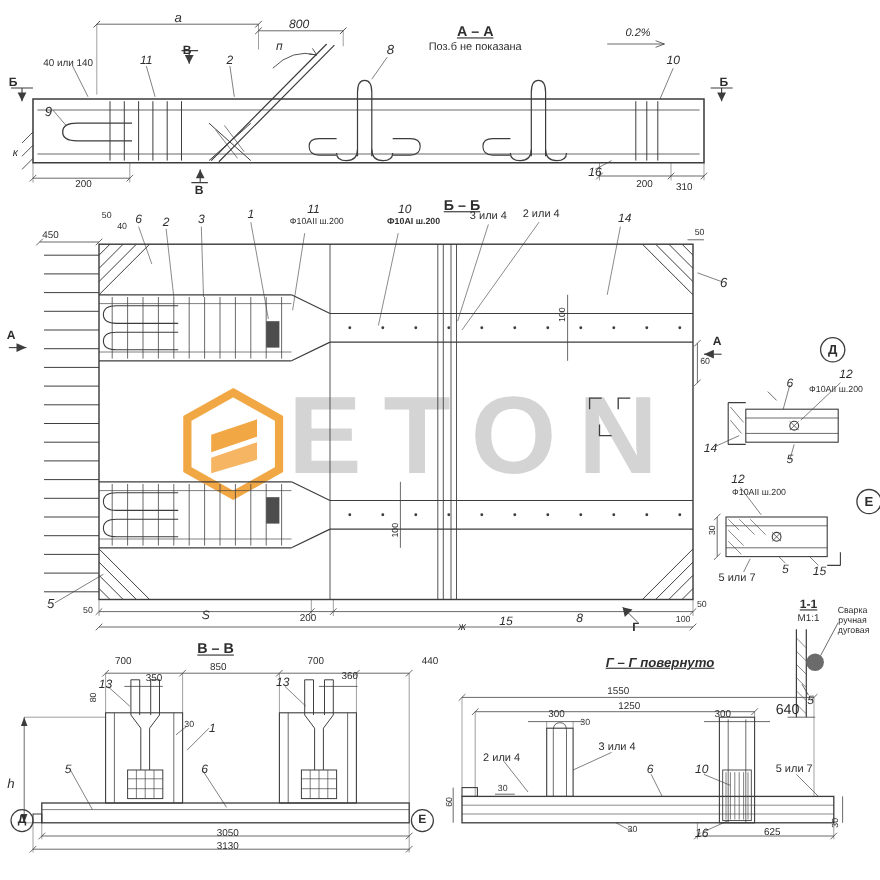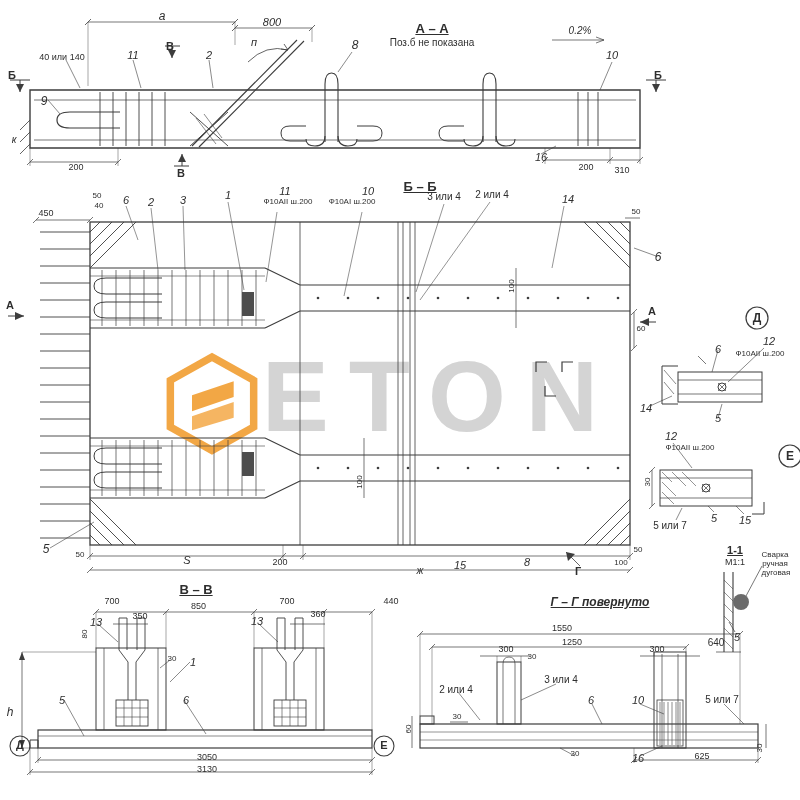--- a/index.html
+++ b/index.html
@@ -260,29 +260,29 @@
       <span class="lbl" style="left: 44px; top: 95px; font-size: 12px; font-style: italic; transform: translateX(-50%);">9</span>
       <span class="lbl" style="left: 14px; top: 135px; font-size: 10px; font-style: italic; transform: translateX(-50%);">к</span>
       <span class="lbl" style="left: 76px; top: 163px; font-size: 9px; transform: translateX(-50%);">200</span>
       <span class="lbl" style="left: 541px; top: 152px; font-size: 11px; font-style: italic; transform: translateX(-50%);">16</span>
       <span class="lbl" style="left: 586px; top: 163px; font-size: 9px; transform: translateX(-50%);">200</span>
       <span class="lbl" style="left: 622px; top: 166px; font-size: 9px; transform: translateX(-50%);">310</span>
       <span class="lbl" style="left: 181px; top: 168px; font-size: 11px; font-weight: bold; transform: translateX(-50%);">В</span>
       <span class="lbl u" style="left: 420px; top: 180px; font-size: 13px; font-weight: bold; transform: translateX(-50%);">Б – Б</span>
       <span class="lbl" style="left: 46px; top: 209px; font-size: 9px; transform: translateX(-50%);">450</span>
       <span class="lbl" style="left: 97px; top: 192px; font-size: 8px; transform: translateX(-50%);">50</span>
-      <span class="lbl" style="left: 99px; top: 202px; font-size: 8px; transform: translateX(-50%);">40</span>
+      <span class="lbl" style="left: 111px; top: 202px; font-size: 8px; transform: translateX(-50%);">40</span>
       <span class="lbl" style="left: 126px; top: 195px; font-size: 11px; font-style: italic; transform: translateX(-50%);">6</span>
       <span class="lbl" style="left: 151px; top: 197px; font-size: 11px; font-style: italic; transform: translateX(-50%);">2</span>
       <span class="lbl" style="left: 183px; top: 195px; font-size: 11px; font-style: italic; transform: translateX(-50%);">3</span>
       <span class="lbl" style="left: 228px; top: 190px; font-size: 11px; font-style: italic; transform: translateX(-50%);">1</span>
       <span class="lbl" style="left: 285px; top: 186px; font-size: 11px; font-style: italic; transform: translateX(-50%);">11</span>
       <span class="lbl" style="left: 288px; top: 198px; font-size: 8px; transform: translateX(-50%);">Ф10АII ш.200</span>
       <span class="lbl" style="left: 368px; top: 186px; font-size: 11px; font-style: italic; transform: translateX(-50%);">10</span>
-      <span class="lbl" style="left: 352px; top: 198px; font-size: 8px; transform: translateX(-50%);">Ф10АI ш.200</span>
+      <span class="lbl" style="left: 376px; top: 198px; font-size: 8px; transform: translateX(-50%); font-weight: bold;">Ф10АI ш.200</span>
       <span class="lbl" style="left: 444px; top: 192px; font-size: 10px; transform: translateX(-50%);">3 или 4</span>
       <span class="lbl" style="left: 492px; top: 190px; font-size: 10px; transform: translateX(-50%);">2 или 4</span>
       <span class="lbl" style="left: 568px; top: 194px; font-size: 11px; font-style: italic; transform: translateX(-50%);">14</span>
       <span class="lbl" style="left: 636px; top: 208px; font-size: 8px; transform: translateX(-50%);">50</span>
       <span class="lbl" style="left: 658px; top: 251px; font-size: 12px; font-style: italic; transform: translateX(-50%);">6</span>
       <span class="lbl" style="left: 10px; top: 300px; font-size: 11px; font-weight: bold; transform: translateX(-50%);">А</span>
       <span class="lbl" style="left: 652px; top: 306px; font-size: 11px; font-weight: bold; transform: translateX(-50%);">А</span>
       <span class="lbl" style="left: 512px; top: 282px; font-size: 8px; transform: translateX(-50%) rotate(-90deg);">100</span>
       <span class="lbl" style="left: 641px; top: 325px; font-size: 8px; transform: translateX(-50%);">60</span>
       <span class="lbl" style="left: 360px; top: 478px; font-size: 8px; transform: translateX(-50%) rotate(-90deg);">100</span>
@@ -333,21 +333,21 @@
       <span class="lbl" style="left: 20px; top: 740px; font-size: 11px; font-weight: bold; transform: translateX(-50%);">Д</span>
       <span class="lbl" style="left: 384px; top: 740px; font-size: 11px; font-weight: bold; transform: translateX(-50%);">Е</span>
       <span class="lbl" style="left: 207px; top: 753px; font-size: 9px; transform: translateX(-50%);">3050</span>
       <span class="lbl" style="left: 207px; top: 765px; font-size: 9px; transform: translateX(-50%);">3130</span>
       <span class="lbl u" style="left: 600px; top: 596px; font-size: 12px; font-weight: bold; font-style: italic; transform: translateX(-50%);">Г – Г повернуто</span>
       <span class="lbl" style="left: 562px; top: 624px; font-size: 9px; transform: translateX(-50%);">1550</span>
       <span class="lbl" style="left: 572px; top: 638px; font-size: 9px; transform: translateX(-50%);">1250</span>
       <span class="lbl" style="left: 506px; top: 645px; font-size: 9px; transform: translateX(-50%);">300</span>
       <span class="lbl" style="left: 532px; top: 653px; font-size: 8px; transform: translateX(-50%);">30</span>
       <span class="lbl" style="left: 657px; top: 645px; font-size: 9px; transform: translateX(-50%);">300</span>
-      <span class="lbl" style="left: 716px; top: 638px; font-size: 10px; transform: translateX(-50%);">640</span>
+      <span class="lbl" style="left: 716px; top: 638px; font-size: 13px; transform: translateX(-50%);">640</span>
       <span class="lbl" style="left: 456px; top: 685px; font-size: 10px; transform: translateX(-50%);">2 или 4</span>
       <span class="lbl" style="left: 561px; top: 675px; font-size: 10px; transform: translateX(-50%);">3 или 4</span>
       <span class="lbl" style="left: 591px; top: 695px; font-size: 11px; font-style: italic; transform: translateX(-50%);">6</span>
       <span class="lbl" style="left: 638px; top: 695px; font-size: 11px; font-style: italic; transform: translateX(-50%);">10</span>
       <span class="lbl" style="left: 722px; top: 695px; font-size: 10px; transform: translateX(-50%);">5 или 7</span>
       <span class="lbl" style="left: 409px; top: 725px; font-size: 8px; transform: translateX(-50%) rotate(-90deg);">60</span>
       <span class="lbl" style="left: 457px; top: 713px; font-size: 8px; transform: translateX(-50%);">30</span>
       <span class="lbl" style="left: 575px; top: 750px; font-size: 8px; transform: translateX(-50%);">30</span>
       <span class="lbl" style="left: 638px; top: 753px; font-size: 11px; font-style: italic; transform: translateX(-50%);">16</span>
       <span class="lbl" style="left: 702px; top: 752px; font-size: 9px; transform: translateX(-50%);">625</span>

